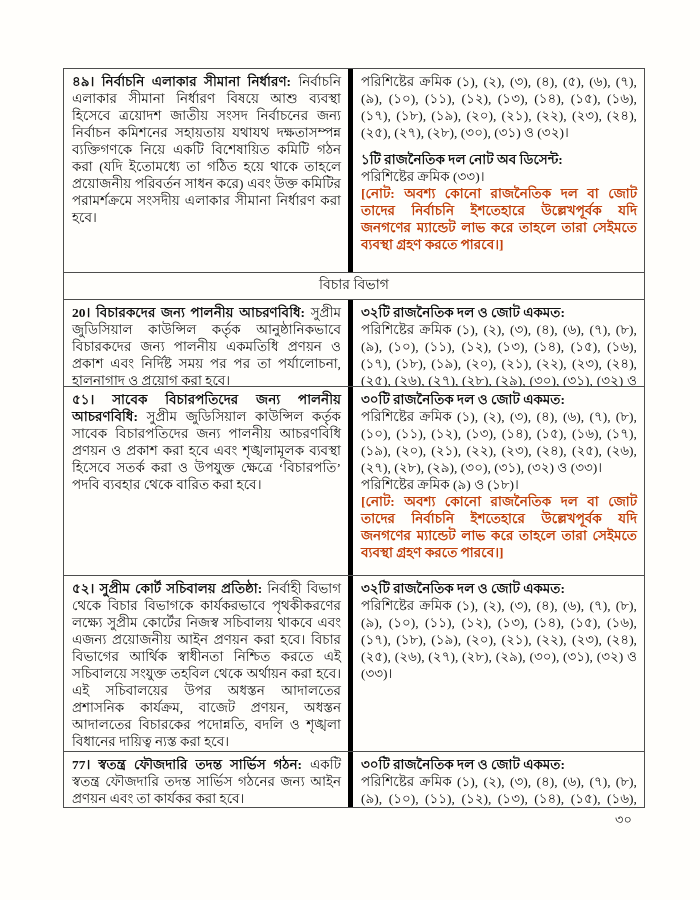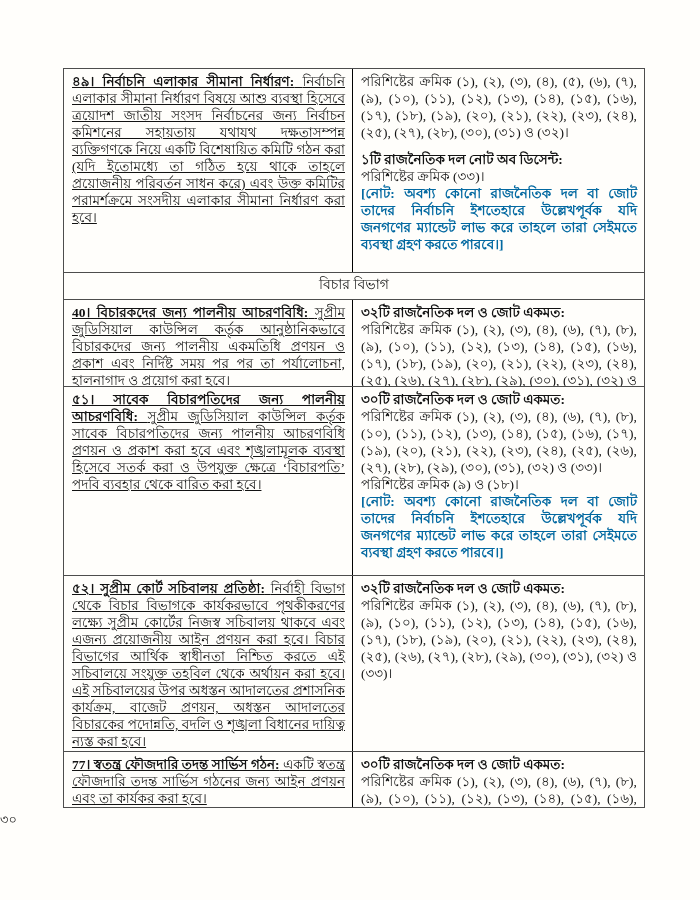--- a/index.html
+++ b/index.html
@@ -17,34 +17,34 @@
     background:#fffefb;
   }
   .row{display:flex;border-bottom:1px solid #4d4d4d;box-sizing:border-box;}
   .row.last{border-bottom:none;}
   .cell{
     overflow:hidden;box-sizing:border-box;
     padding:4px 7px 2px 8px;
     font-size:13.5px;line-height:17px;
     text-align:justify;
   }
-  .cell.left{width:289px;border-right:1px solid #000000;flex:none;text-decoration:underline;}
+  .cell.left{width:289px;border-right:5px solid #000000;flex:none;}
   .cell.right{flex:1;}
   .section-row{
     display:flex;align-items:flex-start;justify-content:center;
     border-bottom:1px solid #4d4d4d;box-sizing:border-box;
     font-size:14px;
   }
   p{margin:0;}
   .bold{font-weight:bold;}
   .gap-top{margin-top:10px;}
-  .note{color:#0369a1;font-weight:bold;}
+  .note{color:#c2410c;font-weight:bold;}
   .page-number{
     position:absolute;left:0;top:810px;width:632px;
-    text-align:left;font-size:13px;
+    text-align:right;font-size:13px;
   }
 </style>
 </head>
 <body>
 
 <div>
 
   <div class="doc-table">
 
     <div class="row" style="height:204px">
@@ -58,21 +58,21 @@
         <p class="note">[নোট: অবশ্য কোনো রাজনৈতিক দল বা জোট তাদের নির্বাচনি ইশতেহারে উল্লেখপূর্বক যদি জনগণের ম্যান্ডেট লাভ করে তাহলে তারা সেইমতে ব্যবস্থা গ্রহণ করতে পারবে।]</p>
       </div>
     </div>
 
     <div class="section-row" style="height:27px">
       <span>বিচার বিভাগ</span>
     </div>
 
     <div class="row" style="height:87px">
       <div class="cell left">
-        <p><span class="bold">40। বিচারকদের জন্য পালনীয় আচরণবিধি:</span> <span>সুপ্রীম জুডিসিয়াল কাউন্সিল কর্তৃক আনুষ্ঠানিকভাবে বিচারকদের জন্য পালনীয় একমতিধি প্রণয়ন ও প্রকাশ এবং নির্দিষ্ট সময় পর পর তা পর্যালোচনা, হালনাগাদ ও প্রয়োগ করা হবে।</span></p>
+        <p><span class="bold">20। বিচারকদের জন্য পালনীয় আচরণবিধি:</span> <span>সুপ্রীম জুডিসিয়াল কাউন্সিল কর্তৃক আনুষ্ঠানিকভাবে বিচারকদের জন্য পালনীয় একমতিধি প্রণয়ন ও প্রকাশ এবং নির্দিষ্ট সময় পর পর তা পর্যালোচনা, হালনাগাদ ও প্রয়োগ করা হবে।</span></p>
       </div>
       <div class="cell right">
         <p class="bold">৩২টি রাজনৈতিক দল ও জোট একমত:</p>
         <p>পরিশিষ্টের ক্রমিক (১), (২), (৩), (৪), (৬), (৭), (৮), (৯), (১০), (১১), (১২), (১৩), (১৪), (১৫), (১৬), (১৭), (১৮), (১৯), (২০), (২১), (২২), (২৩), (২৪), (২৫), (২৬), (২৭), (২৮), (২৯), (৩০), (৩১), (৩২) ও (৩৩)।</p>
       </div>
     </div>
 
     <div class="row" style="height:189px">
       <div class="cell left">
         <p><span class="bold">৫১। সাবেক বিচারপতিদের জন্য পালনীয় আচরণবিধি:</span> <span>সুপ্রীম জুডিসিয়াল কাউন্সিল কর্তৃক সাবেক বিচারপতিদের জন্য পালনীয় আচরণবিধি প্রণয়ন ও প্রকাশ করা হবে এবং শৃঙ্খলামূলক ব্যবস্থা হিসেবে সতর্ক করা ও উপযুক্ত ক্ষেত্রে ‘বিচারপতি’ পদবি ব্যবহার থেকে বারিত করা হবে।</span></p>

